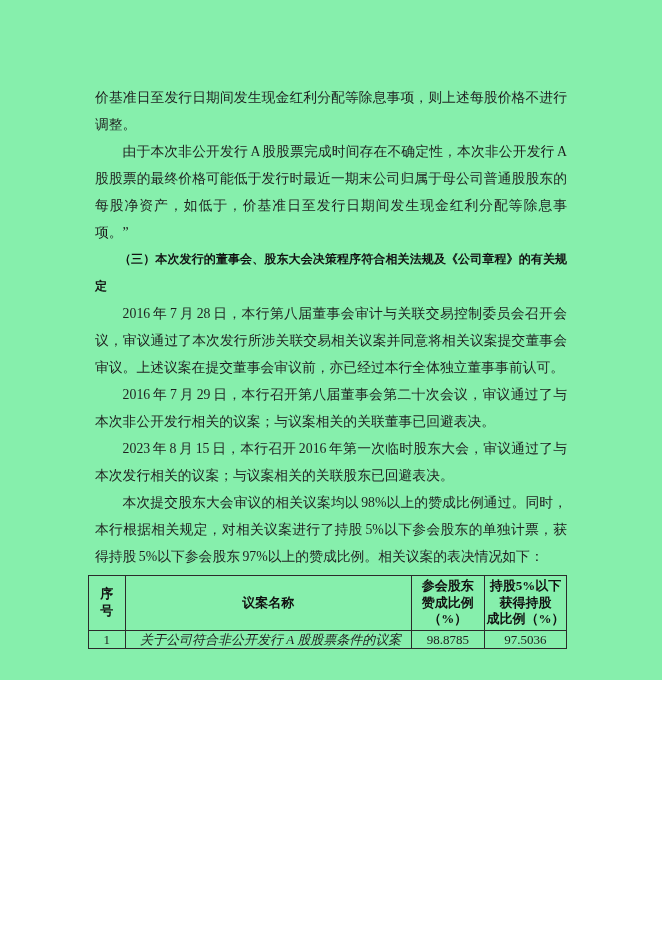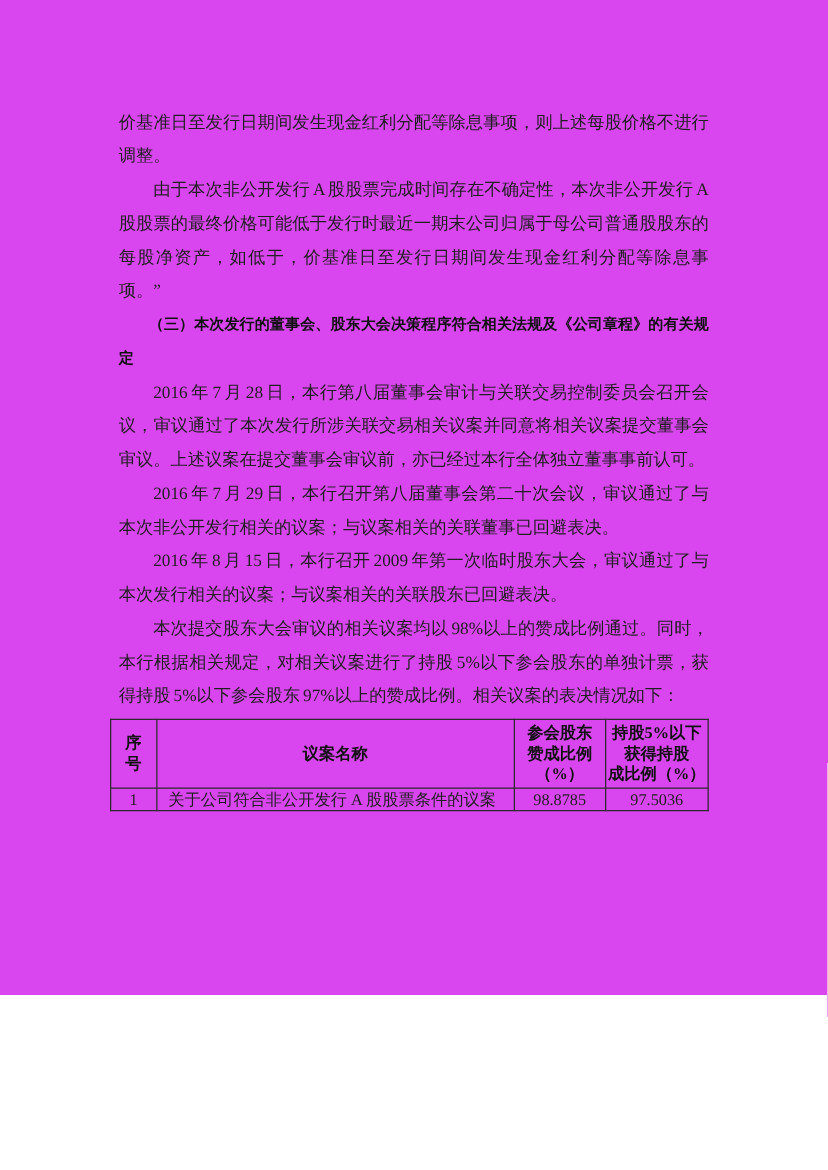--- a/index.html
+++ b/index.html
@@ -3,22 +3,22 @@
 <meta charset="utf-8">
 <style>
   html, body {
     margin: 0;
     padding: 0;
     background: #ffffff;
   }
   .page {
     position: relative;
     width: 662px;
-    height: 796px;
-    background: #d946ef;
+    height: 680px;
+    background: #86efac;
     overflow: hidden;
     font-family: "Liberation Serif", "DejaVu Serif", serif;
     color: #1f1f1f;
   }
   .content {
     position: absolute;
     top: 84px;
     left: 95px;
     width: 472px;
   }
@@ -67,21 +67,21 @@
     font-size: 13px;
     line-height: 15px;
     padding: 1px 4px;
     vertical-align: middle;
   }
   .col-no   { width: 36px; }
   .col-name { width: 282px; }
   .col-all  { width: 72px; }
   .col-minor{ width: 81px; }
   td.cell-no, td.cell-all, td.cell-minor { text-align: center; }
-  td.cell-name { text-align: left; padding-left: 9px; }
+  td.cell-name { text-align: center; padding-left: 9px; font-style: italic; }
   .footer {
     position: absolute;
     top: 866px;
     left: 0;
     width: 662px;
     text-align: center;
     font-size: 12px;
     color: #333333;
   }
 </style>
@@ -95,21 +95,21 @@
 
     <p class="para indent">由于本次非公开发行 A 股股票完成时间存在不确定性，本次非公开发行 A 股股票的最终价格可能低于发行时最近一期末公司归属于母公司普通股股东的每股净资产，如低于，价基准日至发行日期间发生现金红利分配等除息事项。”</p>
 
     <h2 class="section-heading">（三）本次发行的董事会、股东大会决策程序符合相关法规及《公司章程》的有关规定</h2>
 
     <p class="para indent">2016 年 7 月 28 日，本行第八届董事会审计与关联交易控制委员会召开会议，审议通过了本次发行所涉关联交易相关议案并同意将相关议案提交董事会审议。上述议案在提交董事会审议前，亦已经过本行全体独立董事事前认可。</p>
 
     <p class="para indent">2016 年 7 月 29 日，本行召开第八届董事会第二十次会议，审议通过了与本次非公开发行相关的议案；与议案相关的关联董事已回避表决。</p>
 
 
-    <p class="para indent">2016 年 8 月 15 日，本行召开 2009 年第一次临时股东大会，审议通过了与本次发行相关的议案；与议案相关的关联股东已回避表决。</p>
+    <p class="para indent">2023 年 8 月 15 日，本行召开 2016 年第一次临时股东大会，审议通过了与本次发行相关的议案；与议案相关的关联股东已回避表决。</p>
 
     <p class="para indent">本次提交股东大会审议的相关议案均以 98%以上的赞成比例通过。同时，本行根据相关规定，对相关议案进行了持股 5%以下参会股东的单独计票，获得持股 5%以下参会股东 97%以上的赞成比例。相关议案的表决情况如下：</p>
 
     <table class="vote-table">
       <colgroup>
         <col class="col-no">
         <col class="col-name">
         <col class="col-all">
         <col class="col-minor">
       </colgroup>

